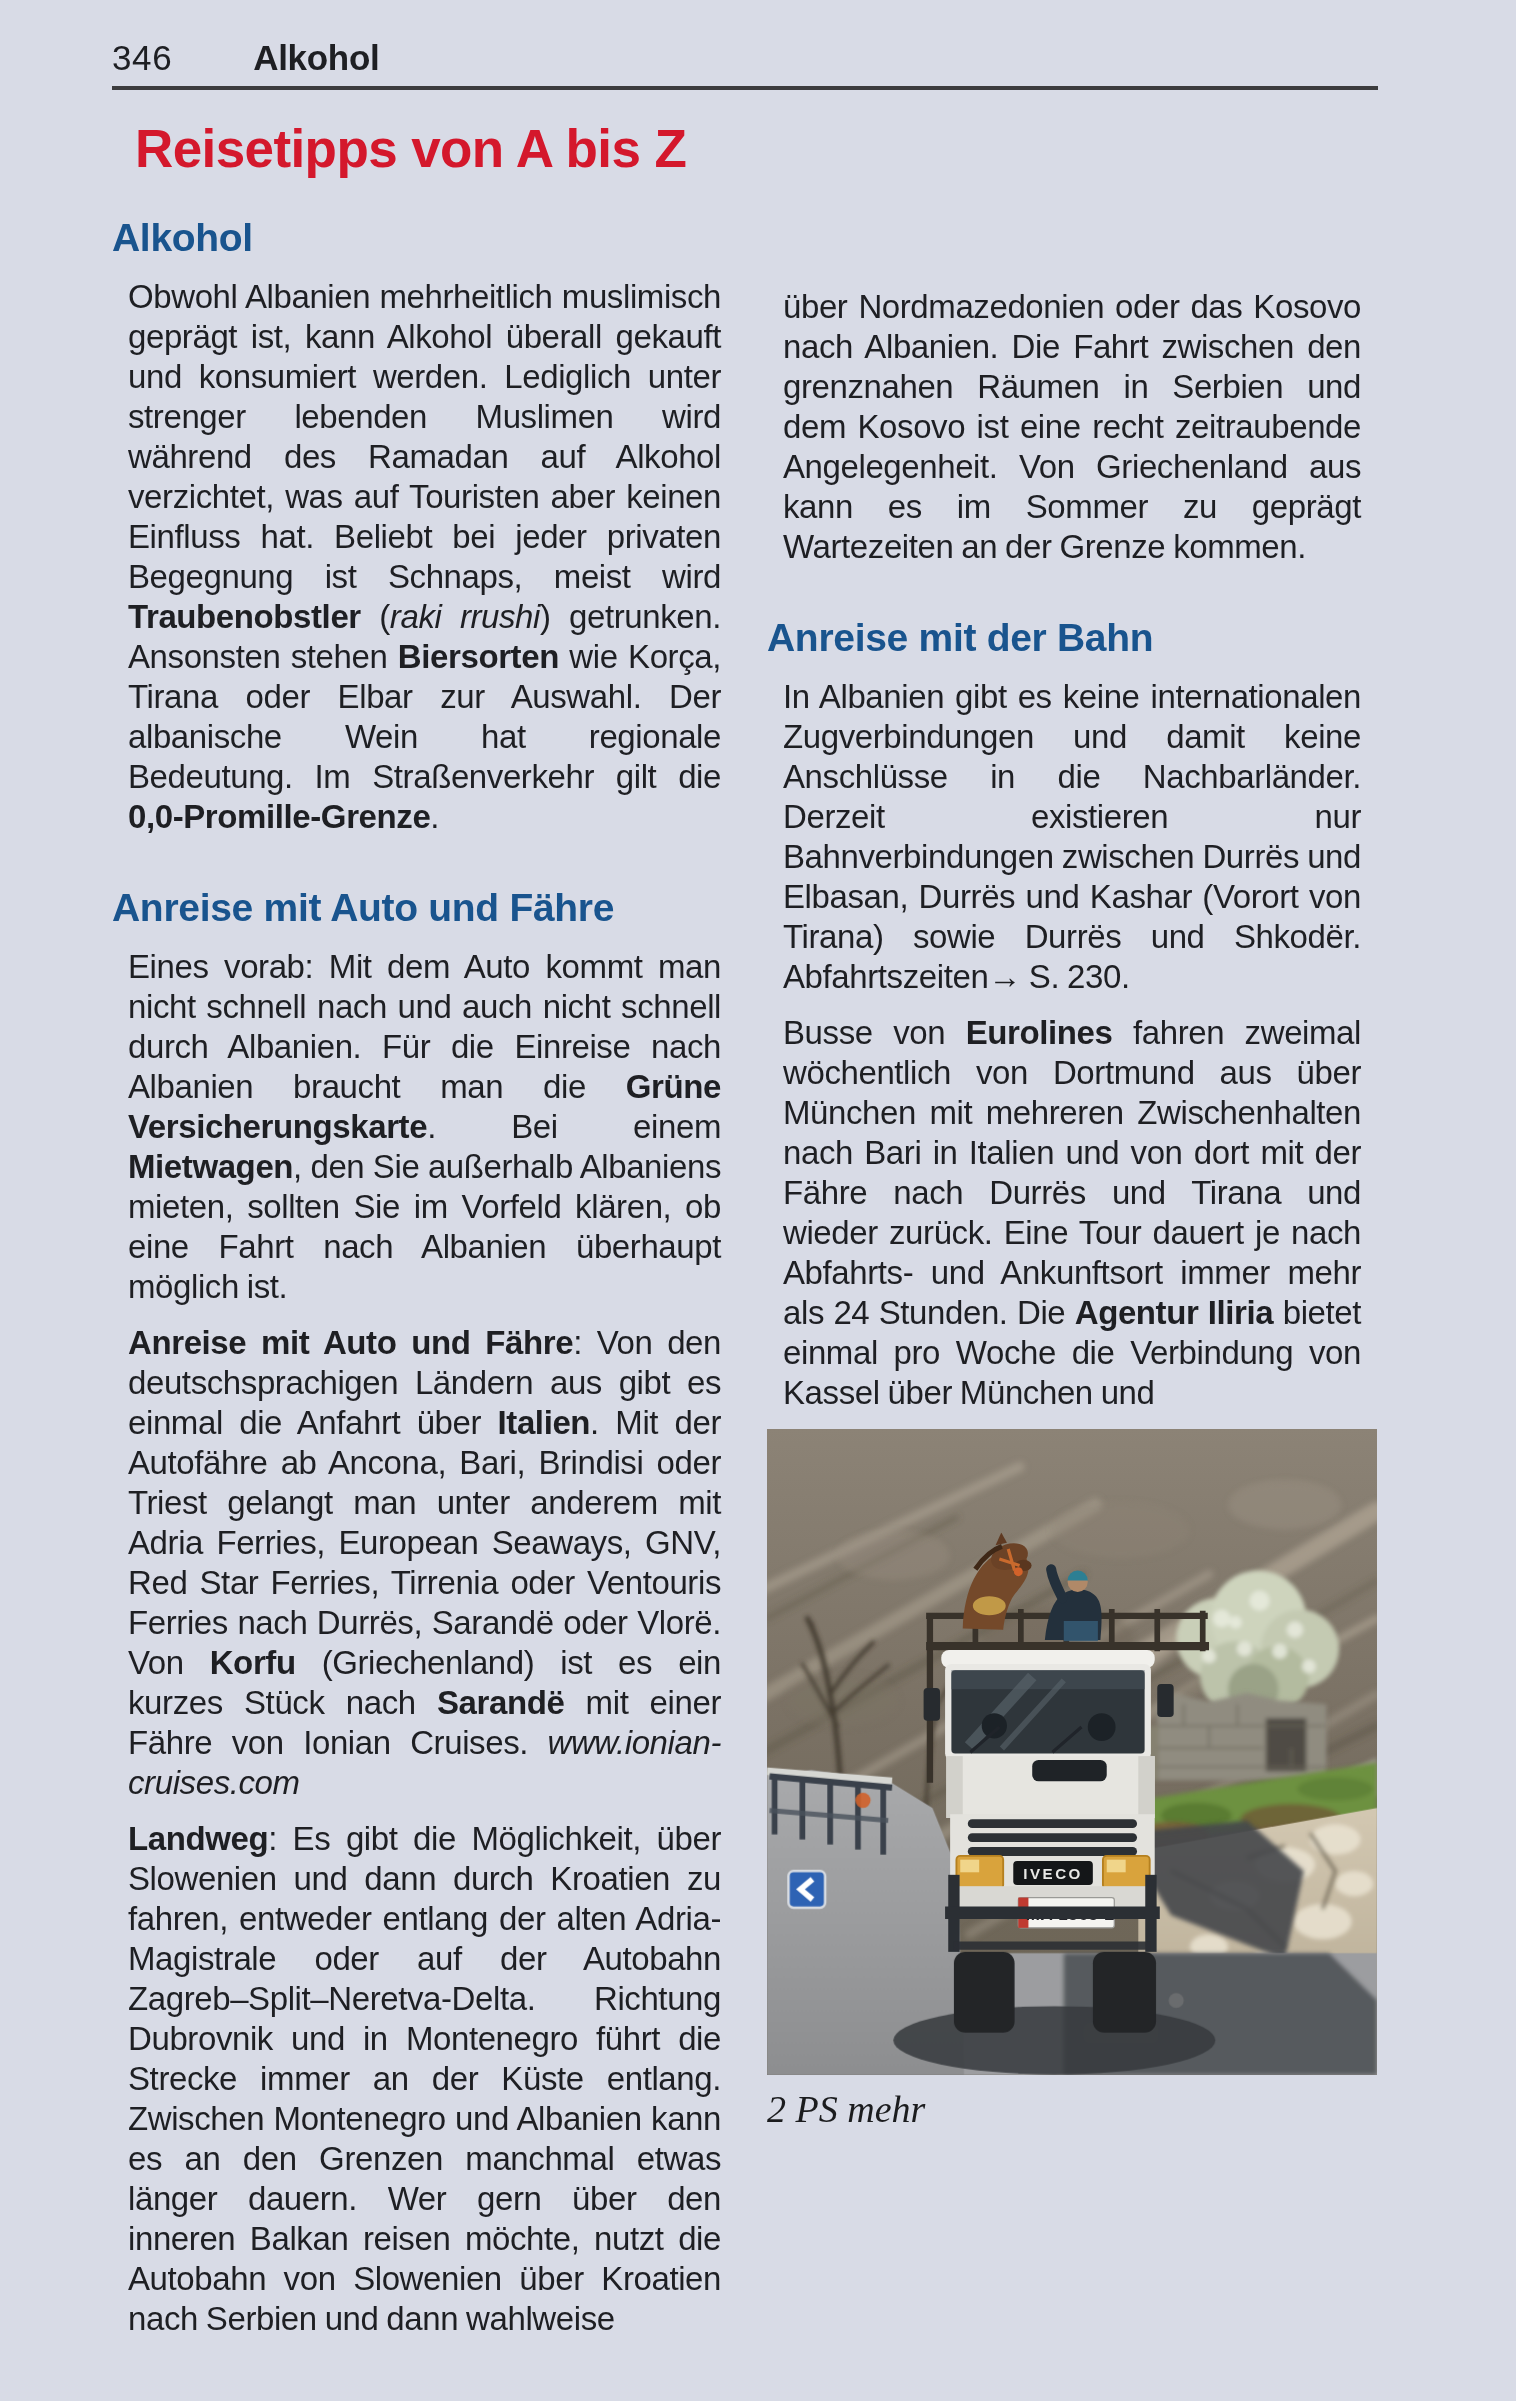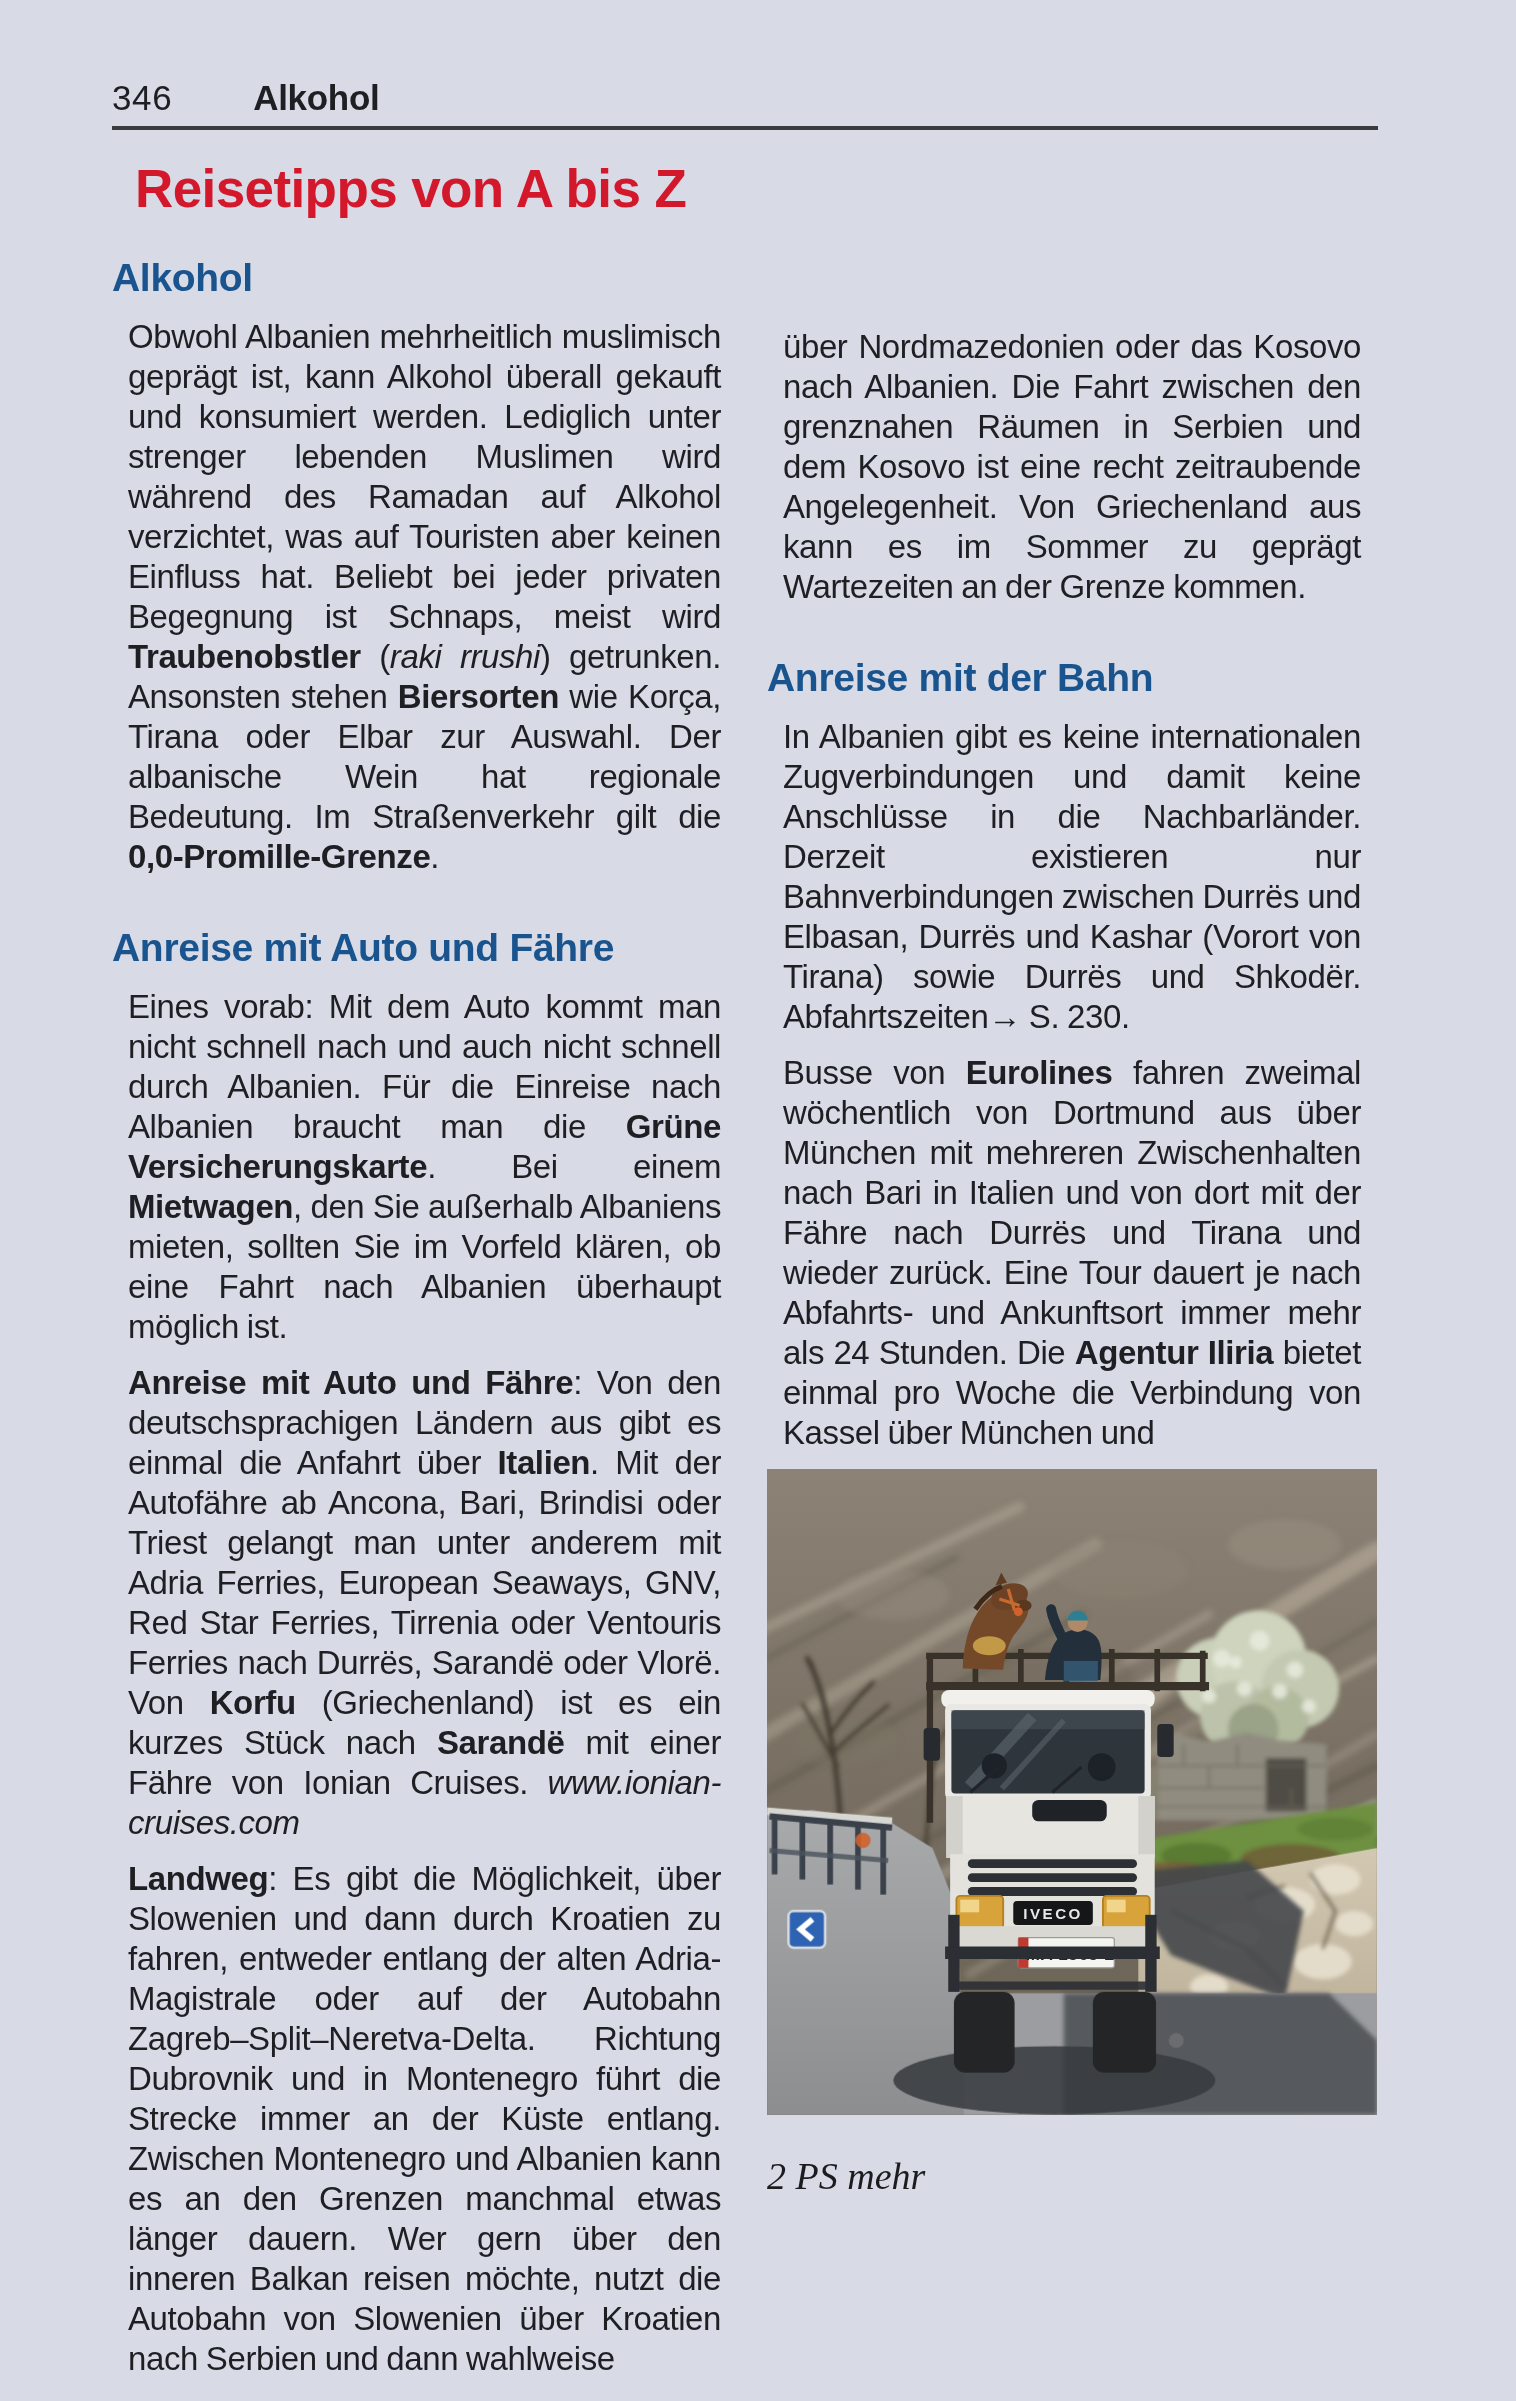--- a/index.html
+++ b/index.html
@@ -5,21 +5,21 @@
   html,body{margin:0;padding:0;}
   body{
     width:1516px;height:2401px;
     background:#d8dbe6;
     font-family:"Liberation Sans","DejaVu Sans",sans-serif;
     color:#1e1f23;
     position:relative;
     overflow:hidden;
   }
   .page{position:absolute;left:112px;top:0;width:1266px;}
-  .header-row{display:flex;align-items:flex-start;padding-top:78px;}
+  .header-row{display:flex;align-items:flex-start;padding-top:38px;}
   .page-number{font-size:35px;line-height:40px;letter-spacing:0.6px;}
   .header-section{font-size:35px;line-height:40px;font-weight:bold;margin-left:81px;letter-spacing:-0.3px;}
   .header-rule{border-bottom:4.4px solid #3c3c3e;margin-top:7.6px;}
   .page-title{margin-top:28px;font-size:53px;line-height:61px;font-weight:bold;color:#d4182c;letter-spacing:-0.6px;margin-left:23px;}
   .columns{display:flex;gap:30px;margin-top:32px;}
   .column{width:625px;}
   .column.right{width:610px;}
   .colgroup.right-pad{padding-top:57px;}
   h2.col-heading{
     font-size:39px;line-height:47px;font-weight:bold;color:#19548e;
@@ -32,21 +32,21 @@
     letter-spacing:-0.4px;word-spacing:-0.9px;
     hyphens:auto;-webkit-hyphens:auto;
   }
   p.body-para .b{font-weight:bold;}
   p.body-para .i{font-style:italic;}
   figure.photo{margin:14px 0 0 0;width:610px;height:646px;border-radius:15px;}
   figure.photo svg{display:block;width:610px;height:646px;}
   figcaption.photo-caption{
     font-family:"Liberation Serif","DejaVu Serif",serif;
     font-style:italic;font-size:38px;line-height:44px;
-    margin-top:39px;color:#1b1c1e;
+    margin-top:12px;color:#1b1c1e;
   }
 </style>
 </head>
 <body>
 
 <div class="page">
 
   <div class="header-row">
     <span class="page-number">346</span>
     <span class="header-section">Alkohol</span>

